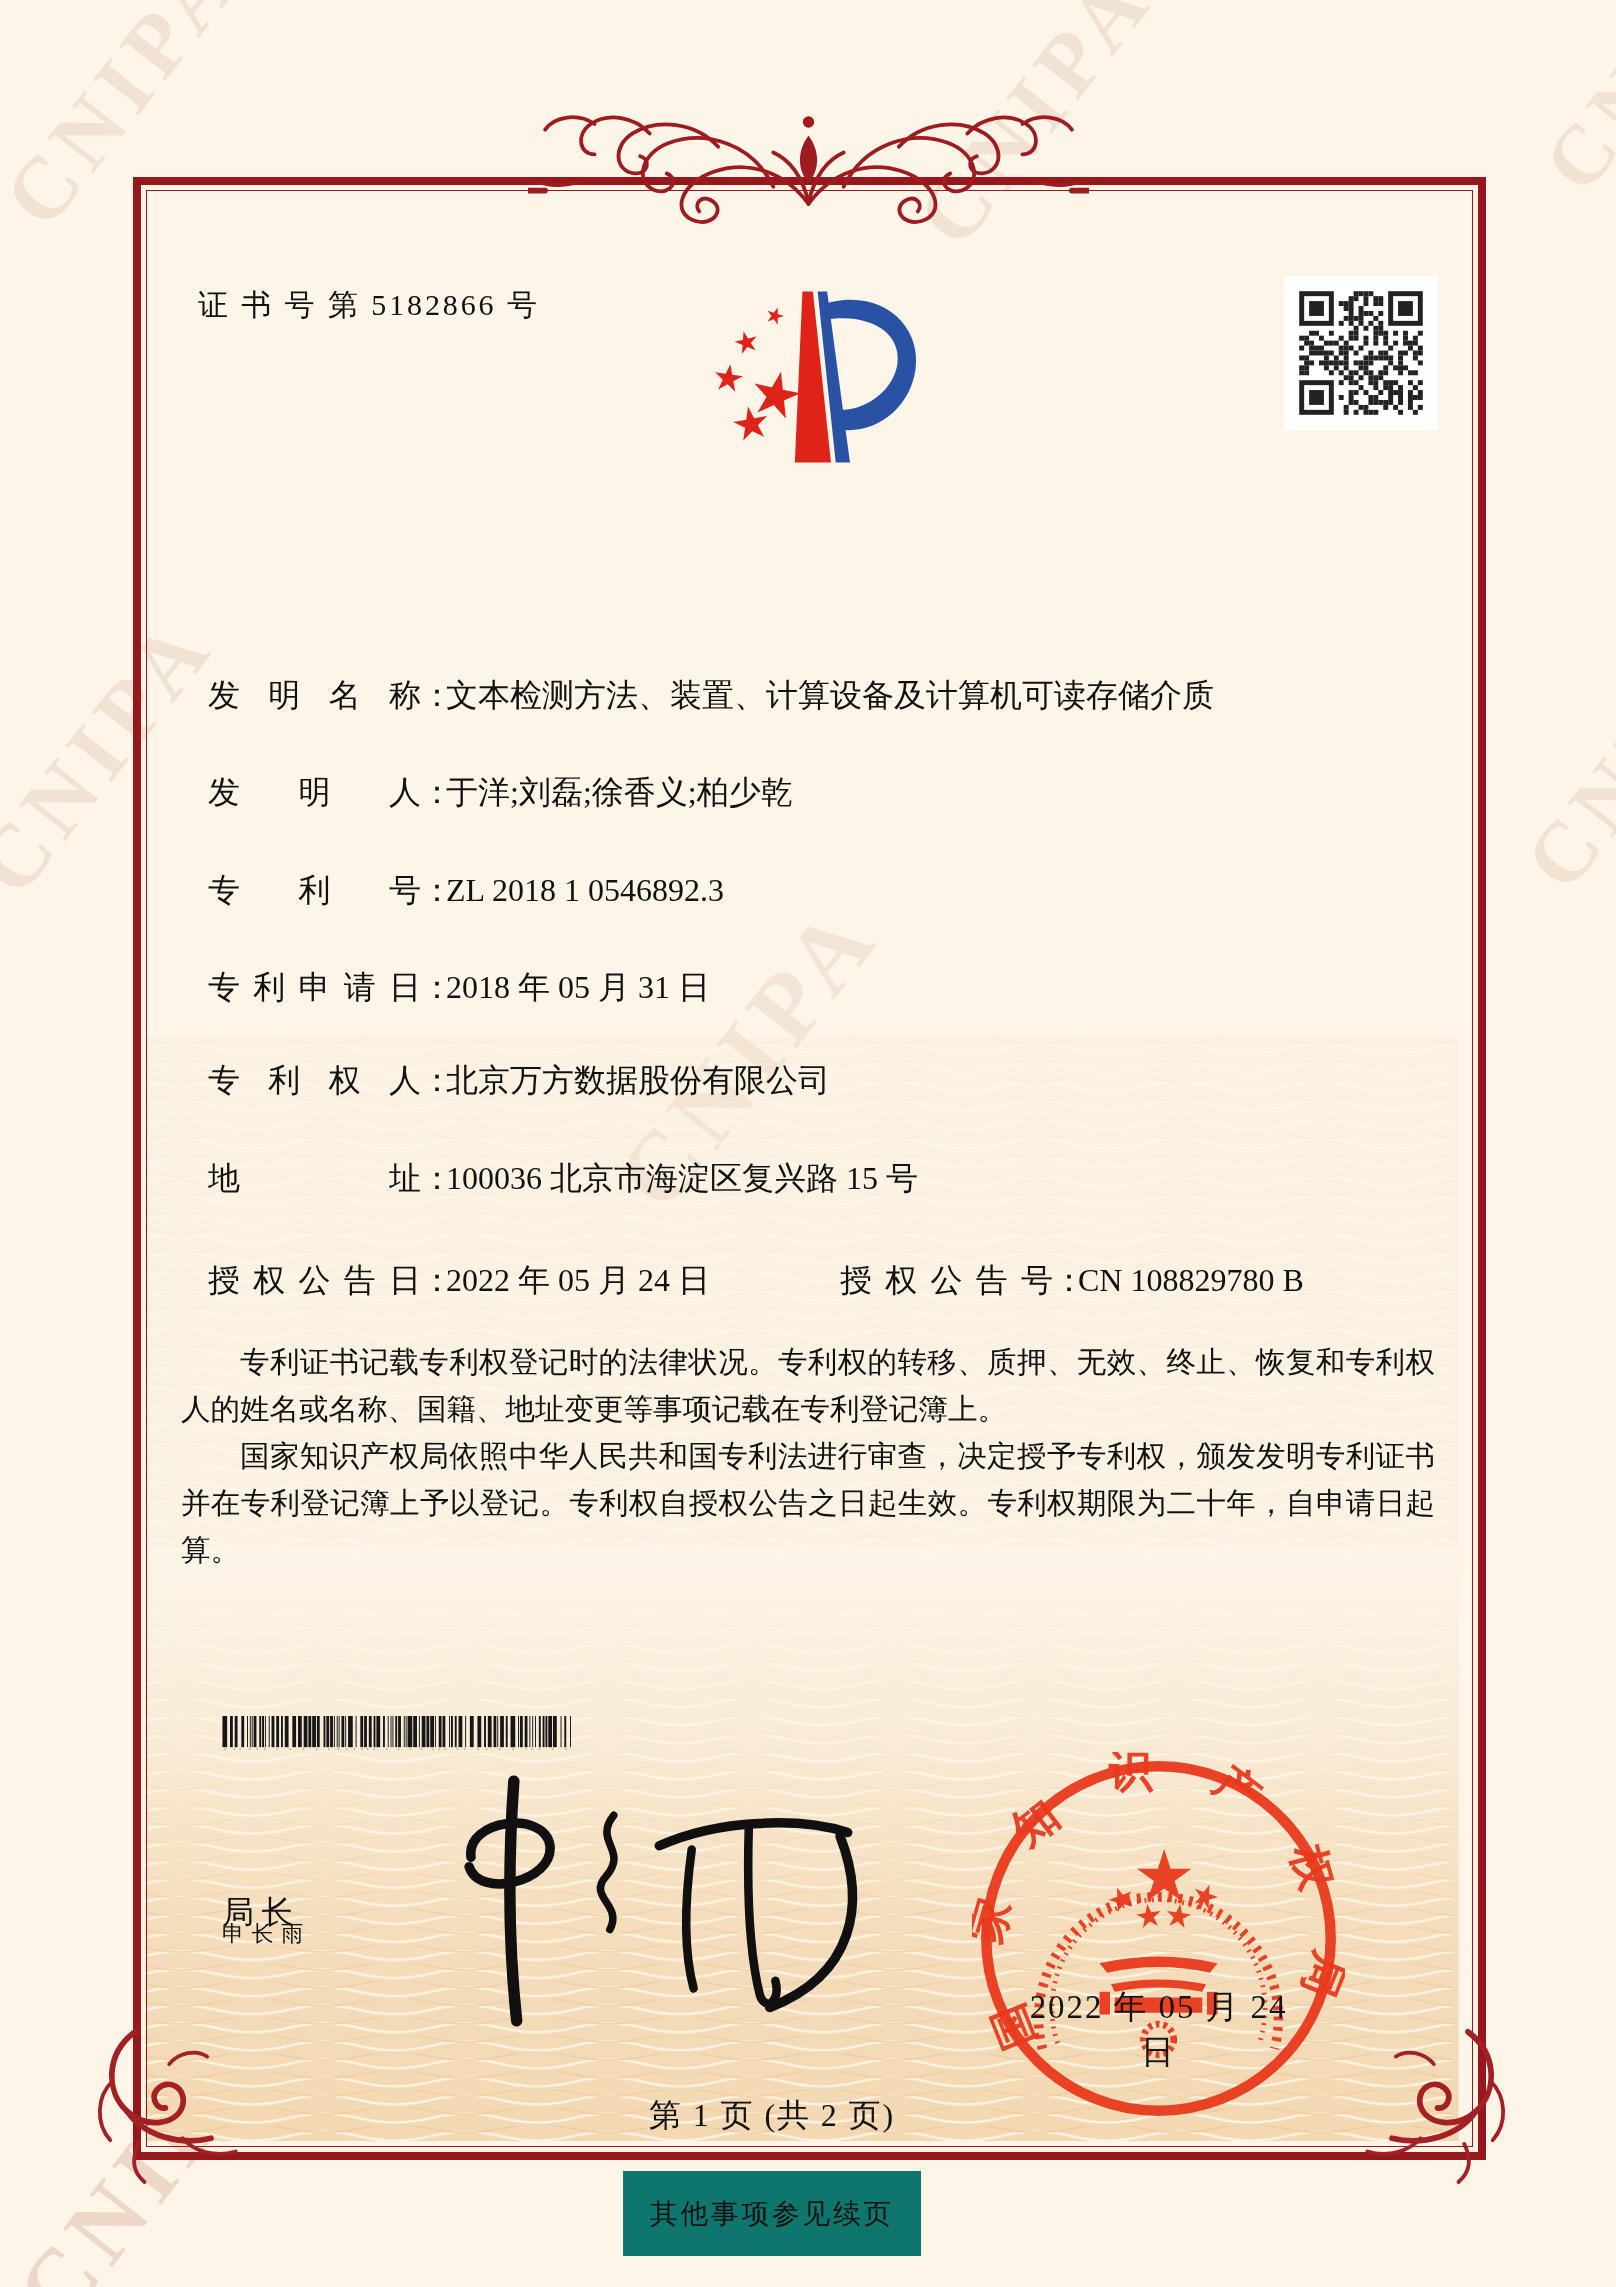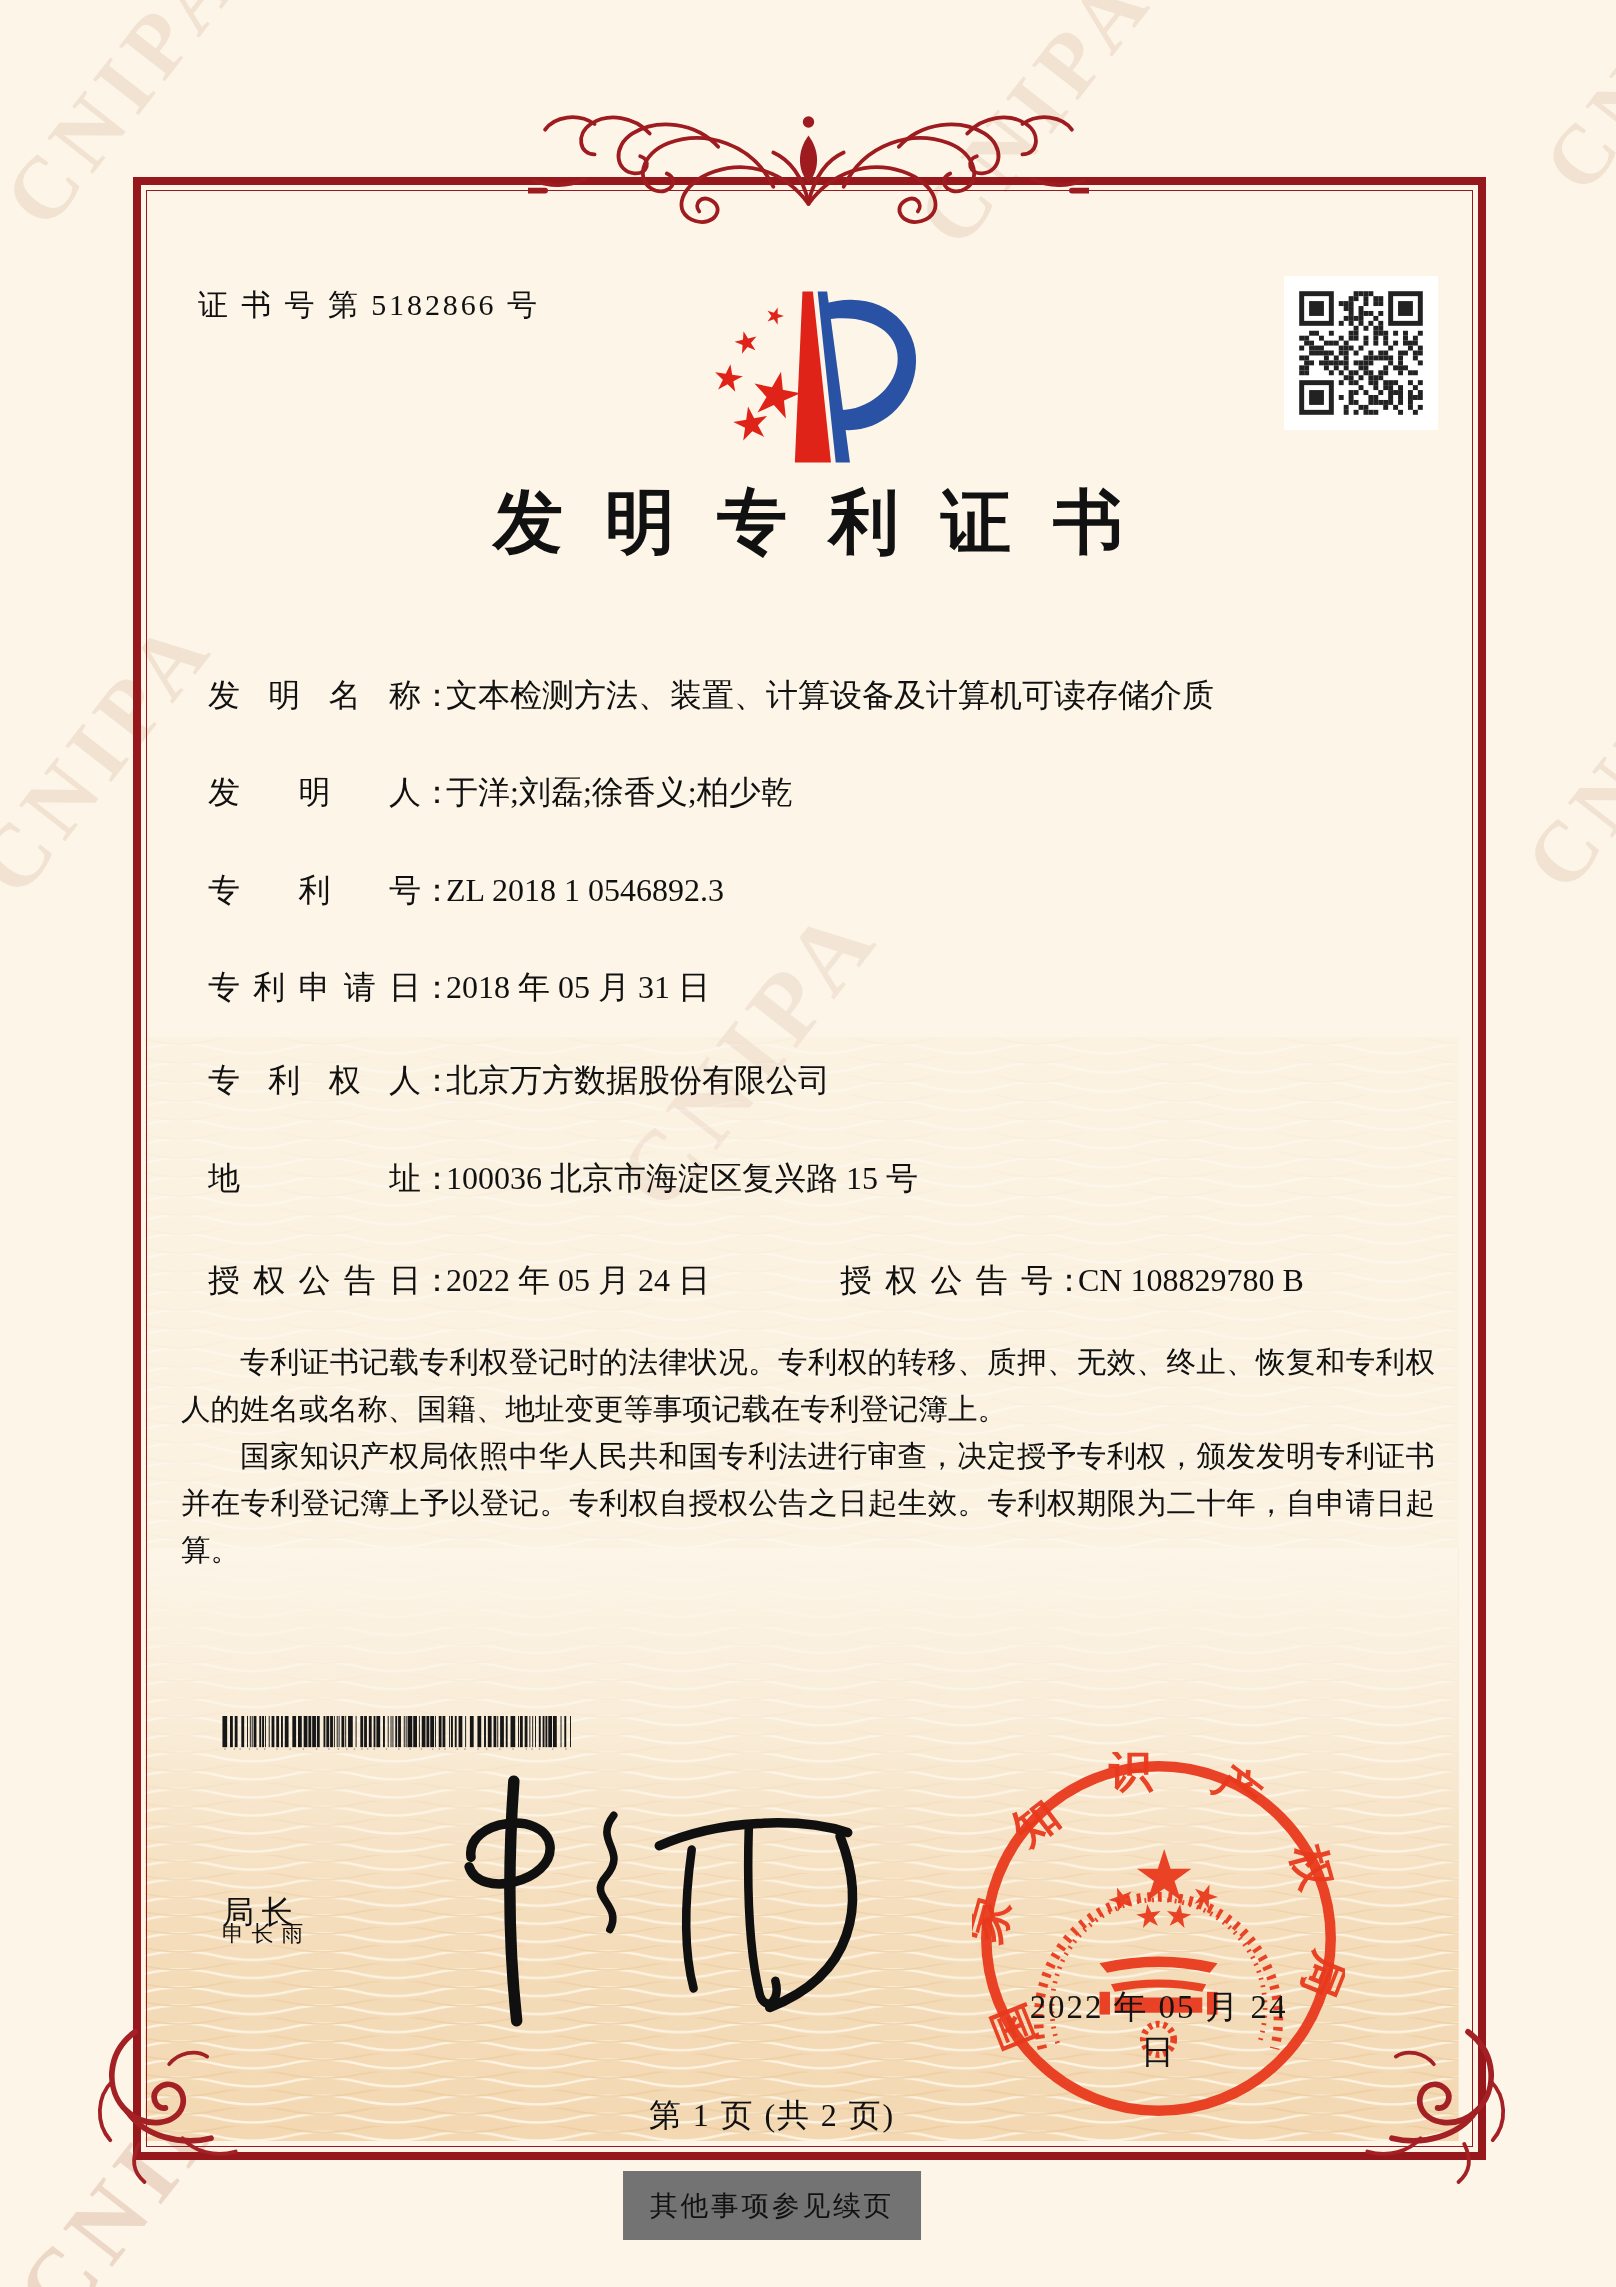--- a/index.html
+++ b/index.html
@@ -44,21 +44,21 @@
   .qr{position:absolute;left:1284px;top:276px;width:154px;height:154px;background:#fff;z-index:4;}
   .logo{position:absolute;left:692px;top:280px;width:238px;height:190px;z-index:4;}
   .sig{position:absolute;left:433px;top:1762px;width:447px;height:276px;z-index:5;}
   .seal{position:absolute;left:972px;top:1752px;width:373px;height:373px;z-index:6;}
   .seal-date{position:absolute;left:38px;top:233px;width:297px;text-align:center;font-size:33px;
              letter-spacing:1.9px;color:#141414;z-index:7;}
 
   .page-info{position:absolute;left:772px;top:2094px;transform:translateX(-50%);
              font-size:32px;letter-spacing:1.9px;z-index:5;white-space:nowrap;}
   .cont-note{position:absolute;left:772px;top:2171px;transform:translateX(-50%);
-             background:#737373;padding:16px 27px;font-size:27.6px;letter-spacing:2.9px;
+             background:#0f766e;padding:24px 27px;font-size:27.6px;letter-spacing:2.9px;
              z-index:5;white-space:nowrap;}
 </style>
 </head>
 <body>
 
 <div class="page">
 
   <div class="wm" style="left:-38px;top:38px;font-size:88px;">CNIPA</div>
   <div class="wm" style="left:875px;top:57px;font-size:88px;">CNIPA</div>
   <div class="wm" style="left:1503px;top:9.5px;font-size:84px;">CNIPA</div>
@@ -389,21 +389,20 @@
         <rect x="26.4" y="26.4" width="15.600000000000001" height="15.600000000000001" fill="#222"></rect>
         <rect x="109.60000000000001" y="16" width="36.4" height="36.4" fill="#222"></rect>
         <rect x="114.8" y="21.2" width="26" height="26" fill="#fff"></rect>
         <rect x="120" y="26.4" width="15.600000000000001" height="15.600000000000001" fill="#222"></rect>
         <rect x="16" y="109.60000000000001" width="36.4" height="36.4" fill="#222"></rect>
         <rect x="21.2" y="114.8" width="26" height="26" fill="#fff"></rect>
         <rect x="26.4" y="120" width="15.600000000000001" height="15.600000000000001" fill="#222"></rect>
       </svg>
   </div>
 
-  <div class="title">发明专利证书</div>
 
   <div class="row" style="top:675px">
     <span class="flabel">发明名称</span><span class="colon">：</span><span class="fvalue">文本检测方法、装置、计算设备及计算机可读存储介质</span>
   </div>
   <div class="row" style="top:772px">
     <span class="flabel">发明人</span><span class="colon">：</span><span class="fvalue">于洋;刘磊;徐香义;柏少乾</span>
   </div>
   <div class="row" style="top:870px">
     <span class="flabel">专利号</span><span class="colon">：</span><span class="fvalue">ZL 2018 1 0546892.3</span>
   </div>

